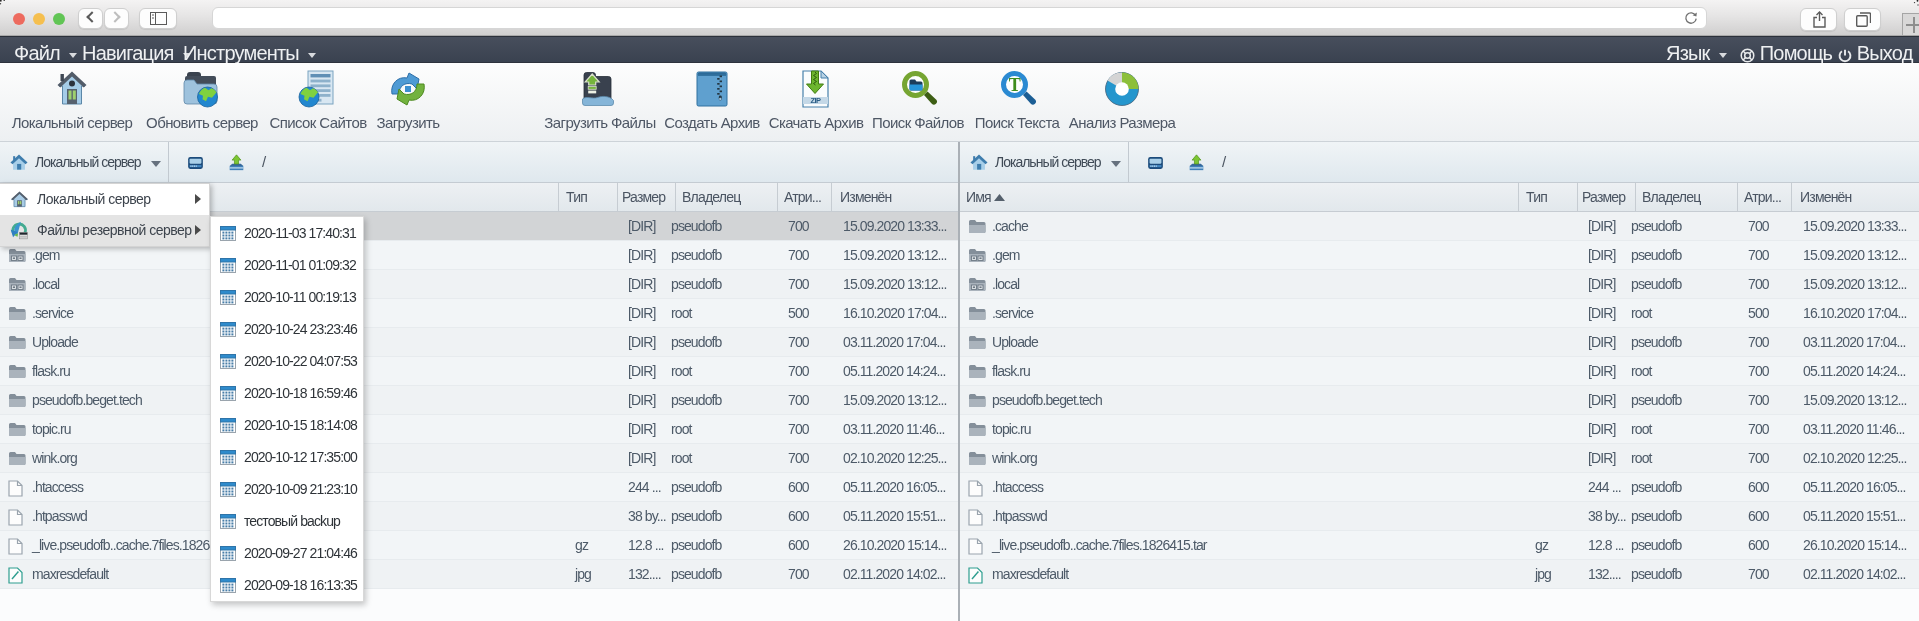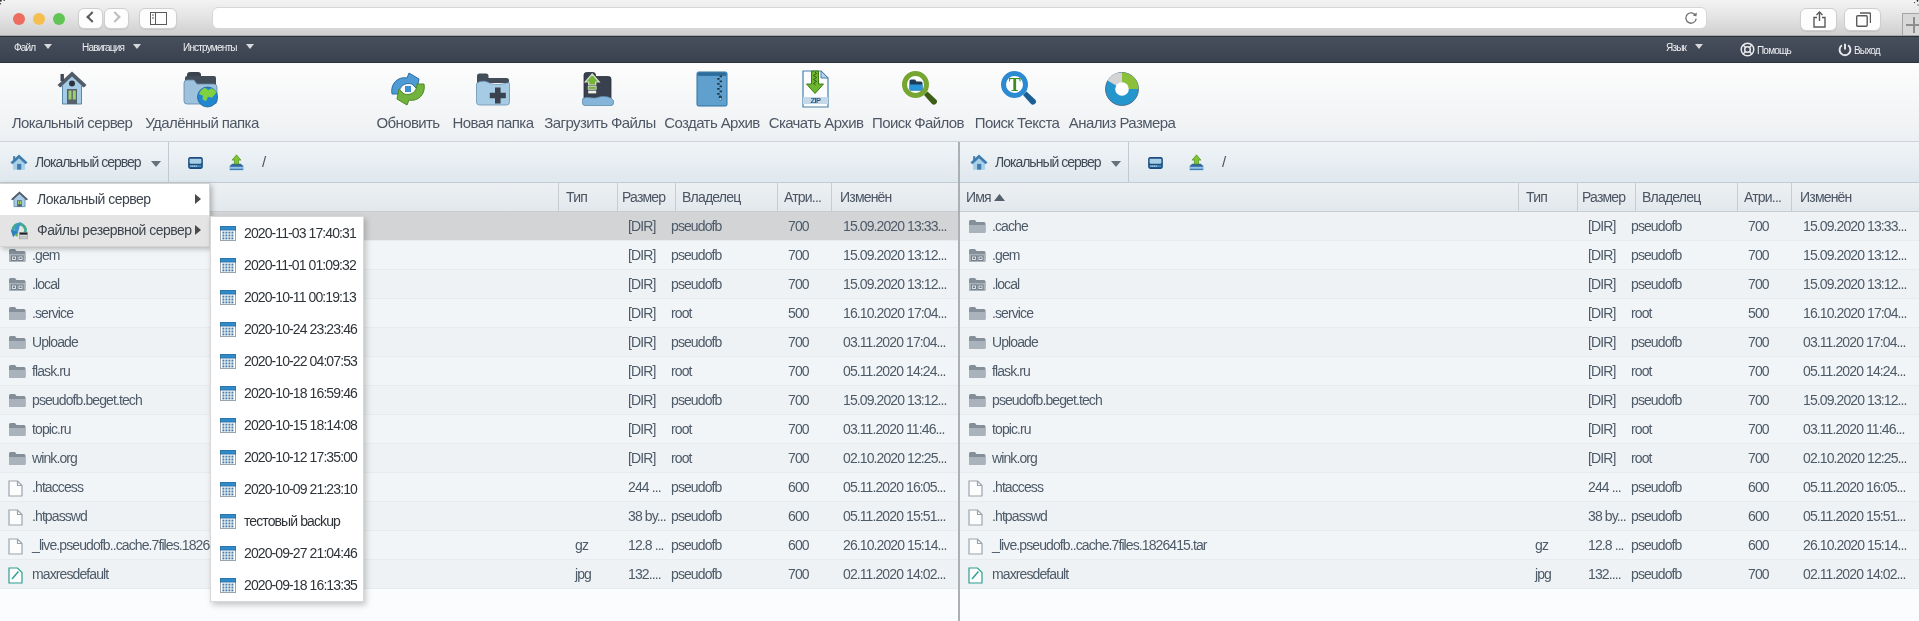--- a/index.html
+++ b/index.html
@@ -25,21 +25,21 @@
 #reload { position:absolute; right:8px; top:3px; }
 #btn-share { left:1800px; width:37px; top:8px; height:23px; }
 #btn-tabs  { left:1844px; width:37px; top:8px; height:23px; }
 #plustab { position:absolute; left:1902px; top:13px; width:17px; height:23px; background:#d9d8d8; border:1px solid #a5a5a5; border-right:none; }
 #plustab:before { content:""; position:absolute; left:3px; top:10px; width:16px; height:2px; background:#8e8e8e; }
 #plustab:after  { content:""; position:absolute; left:10px; top:3px; width:2px; height:16px; background:#8e8e8e; }
 
 
 #menubar { position:absolute; left:0; top:36px; width:1919px; height:27px;
   background:linear-gradient(#474e5c, #3a4250); border-top:1px solid #2b303a; border-bottom:1px solid #2e333d;
-  color:#eef0f2; font-size:10px; letter-spacing:-0.8px; }
+  color:#eef0f2; font-size:20px; letter-spacing:-0.8px; }
 .mitem { position:absolute; top:5px; }
 .caret { display:inline-block; width:0; height:0; border-left:4.5px solid transparent; border-right:4.5px solid transparent; border-top:5px solid #d8dade; vertical-align:2px; margin-left:9px; }
 
 
 #toolbar { position:absolute; left:0; top:63px; width:1919px; height:79px;
   background:linear-gradient(#fdfdfd, #edf0f2); border-bottom:1px solid #cdd3d8; }
 .tbi { position:absolute; top:6px; text-align:center; color:#4e5765; font-size:15px; letter-spacing:-0.6px; }
 .tbi svg { display:block; margin:0 auto 5px; }
 
 
@@ -169,38 +169,45 @@
       <div>Локальный сервер</div>
     </div>
     <div class="tbi" style="left:137px;width:130px">
       <svg width="46" height="40" viewBox="0 0 46 40">
         <path d="M8 6 a3 3 0 0 1 3-3 H19 a3 3 0 0 1 3 3 V10 H8 Z" fill="#3a424e"></path>
         <rect x="6" y="7" width="31" height="10" rx="2" fill="#434c59"></rect>
         <path d="M5 14 a3 3 0 0 1 3-3 H15 l3 4 H35 a3 3 0 0 1 3 3 V32 a3 3 0 0 1 -3 3 H8 a3 3 0 0 1 -3-3 Z" fill="#9ec2dd" stroke="#5f88a8" stroke-width="0.8"></path>
         <circle cx="28.5" cy="28" r="10" fill="#2287cf" stroke="#16619c" stroke-width="0.8"></circle>
         <path d="M20 25 a10 10 0 0 1 6-6.3 l3.5 2.5 l3-2 a10 10 0 0 1 5 4 l-4.5 5.5 l-4-1 l-2 4.5 l-3.5-2 l0.5-3.5 Z" fill="#7fd13f"></path>
       </svg>
-      <div>Удалённый папка</div>
+      <div>Обновить сервер</div>
+    </div>
+    <div class="tbi" style="left:263px;width:110px">
+      <svg width="46" height="40" viewBox="0 0 46 40">
+        <rect x="13" y="2" width="25" height="33" fill="#d8e7f2" stroke="#7ba3c0"></rect>
+        <rect x="15.5" y="5" width="20" height="3.4" fill="#5f8fb5"></rect>
+        <g fill="#8db1cb">
+          <rect x="15.5" y="10.6" width="20" height="2.8"></rect>
+          <rect x="15.5" y="15.4" width="20" height="2.8"></rect>
+          <rect x="15.5" y="20.2" width="20" height="2.8"></rect>
+          <rect x="15.5" y="25" width="20" height="2.8"></rect>
+          <rect x="15.5" y="29.8" width="11" height="2.8"></rect>
+        </g>
+        <circle cx="14" cy="28" r="10" fill="#2287cf" stroke="#16619c" stroke-width="0.8"></circle>
+        <path d="M5.5 25 a10 10 0 0 1 6-6.3 l3.5 2.5 l3-2 a10 10 0 0 1 5 4 l-4.5 5.5 l-4-1 l-2 4.5 l-3.5-2 l0.5-3.5 Z" fill="#7fd13f"></path>
+      </svg>
+      <div>Список Сайтов</div>
     </div>
     <div class="tbi" style="left:368px;width:80px">
       <svg width="46" height="40" viewBox="0 0 46 40">
         <rect x="20" y="17" width="6" height="6" fill="#3c8fd0"></rect>
         <path d="M7 25 C5 15 13 7 22 9 L24 4 L34 10 L32 20 L27 15 C20 13 14 17 14 25 Z" fill="#4e9ad4" stroke="#2d6ea8" stroke-width="1"></path>
         <path d="M39 15 C41 25 33 33 24 31 L22 36 L12 30 L14 20 L19 25 C26 27 32 23 32 15 Z" fill="#72b23e" stroke="#4d8a20" stroke-width="1"></path>
       </svg>
-      <div>Обновить</div>
-    </div>
-    <div class="tbi" style="left:445px;width:96px">
-      <svg width="46" height="40" viewBox="0 0 46 40">
-        <path d="M7 7 a2.5 2.5 0 0 1 2.5-2.5 H16 a2.5 2.5 0 0 1 2.5 2.5 V10 H7 Z" fill="#434c59"></path>
-        <path d="M7 9 H36.5 a2.5 2.5 0 0 1 2.5 2.5 V14 H7 Z" fill="#434c59"></path>
-        <path d="M6.5 14.5 C10 11.5 15.5 11.5 19.5 14 C23.5 16.5 33 15.5 39 13.5 l0.5 0.8 V33 a3 3 0 0 1 -3 3 H9.5 a3 3 0 0 1 -3-3 Z" fill="#a6cbe4" stroke="#6a93b3" stroke-width="0.8"></path>
-        <path d="M25 18.5 h5.6 v5.2 h5.2 v5.6 h-5.2 v5.2 h-5.6 v-5.2 h-5.2 v-5.6 h5.2 Z" fill="#39424e"></path>
-      </svg>
-      <div>Новая папка</div>
+      <div>Загрузить</div>
     </div>
     <div class="tbi" style="left:542px;width:116px">
       <svg width="46" height="40" viewBox="0 0 46 40">
         <path d="M7 6 a2.5 2.5 0 0 1 2.5-2.5 H16 a2.5 2.5 0 0 1 2.5 2.5 l0 1.5 H31.5 a2.5 2.5 0 0 1 2.5 2.5 V31 H7 Z" fill="#39414e" stroke="#272e38" stroke-width="0.8"></path>
         <g transform="translate(8.2,5)">
           <path d="M7 0 L14 8 H10.5 V11 H3.5 V8 H0 Z" fill="#76b53c" stroke="#d8dfc9" stroke-width="1.2"></path>
           <rect x="3" y="12.5" width="8" height="2.8" fill="#76b53c" stroke="#d8dfc9" stroke-width="0.8"></rect>
           <rect x="3" y="16.6" width="8" height="2.8" fill="#eef1e4"></rect>
         </g>
         <path d="M5.5 30 C10 26.5 15 30.5 20.5 28.5 C26 26.5 31 27.5 34.5 29.5 L36.5 31.5 V34 a2.5 2.5 0 0 1 -2.5 2.5 H8 A2.5 2.5 0 0 1 5.5 34 Z" fill="#85b5d8" stroke="#5d8cad" stroke-width="0.8"></path>

